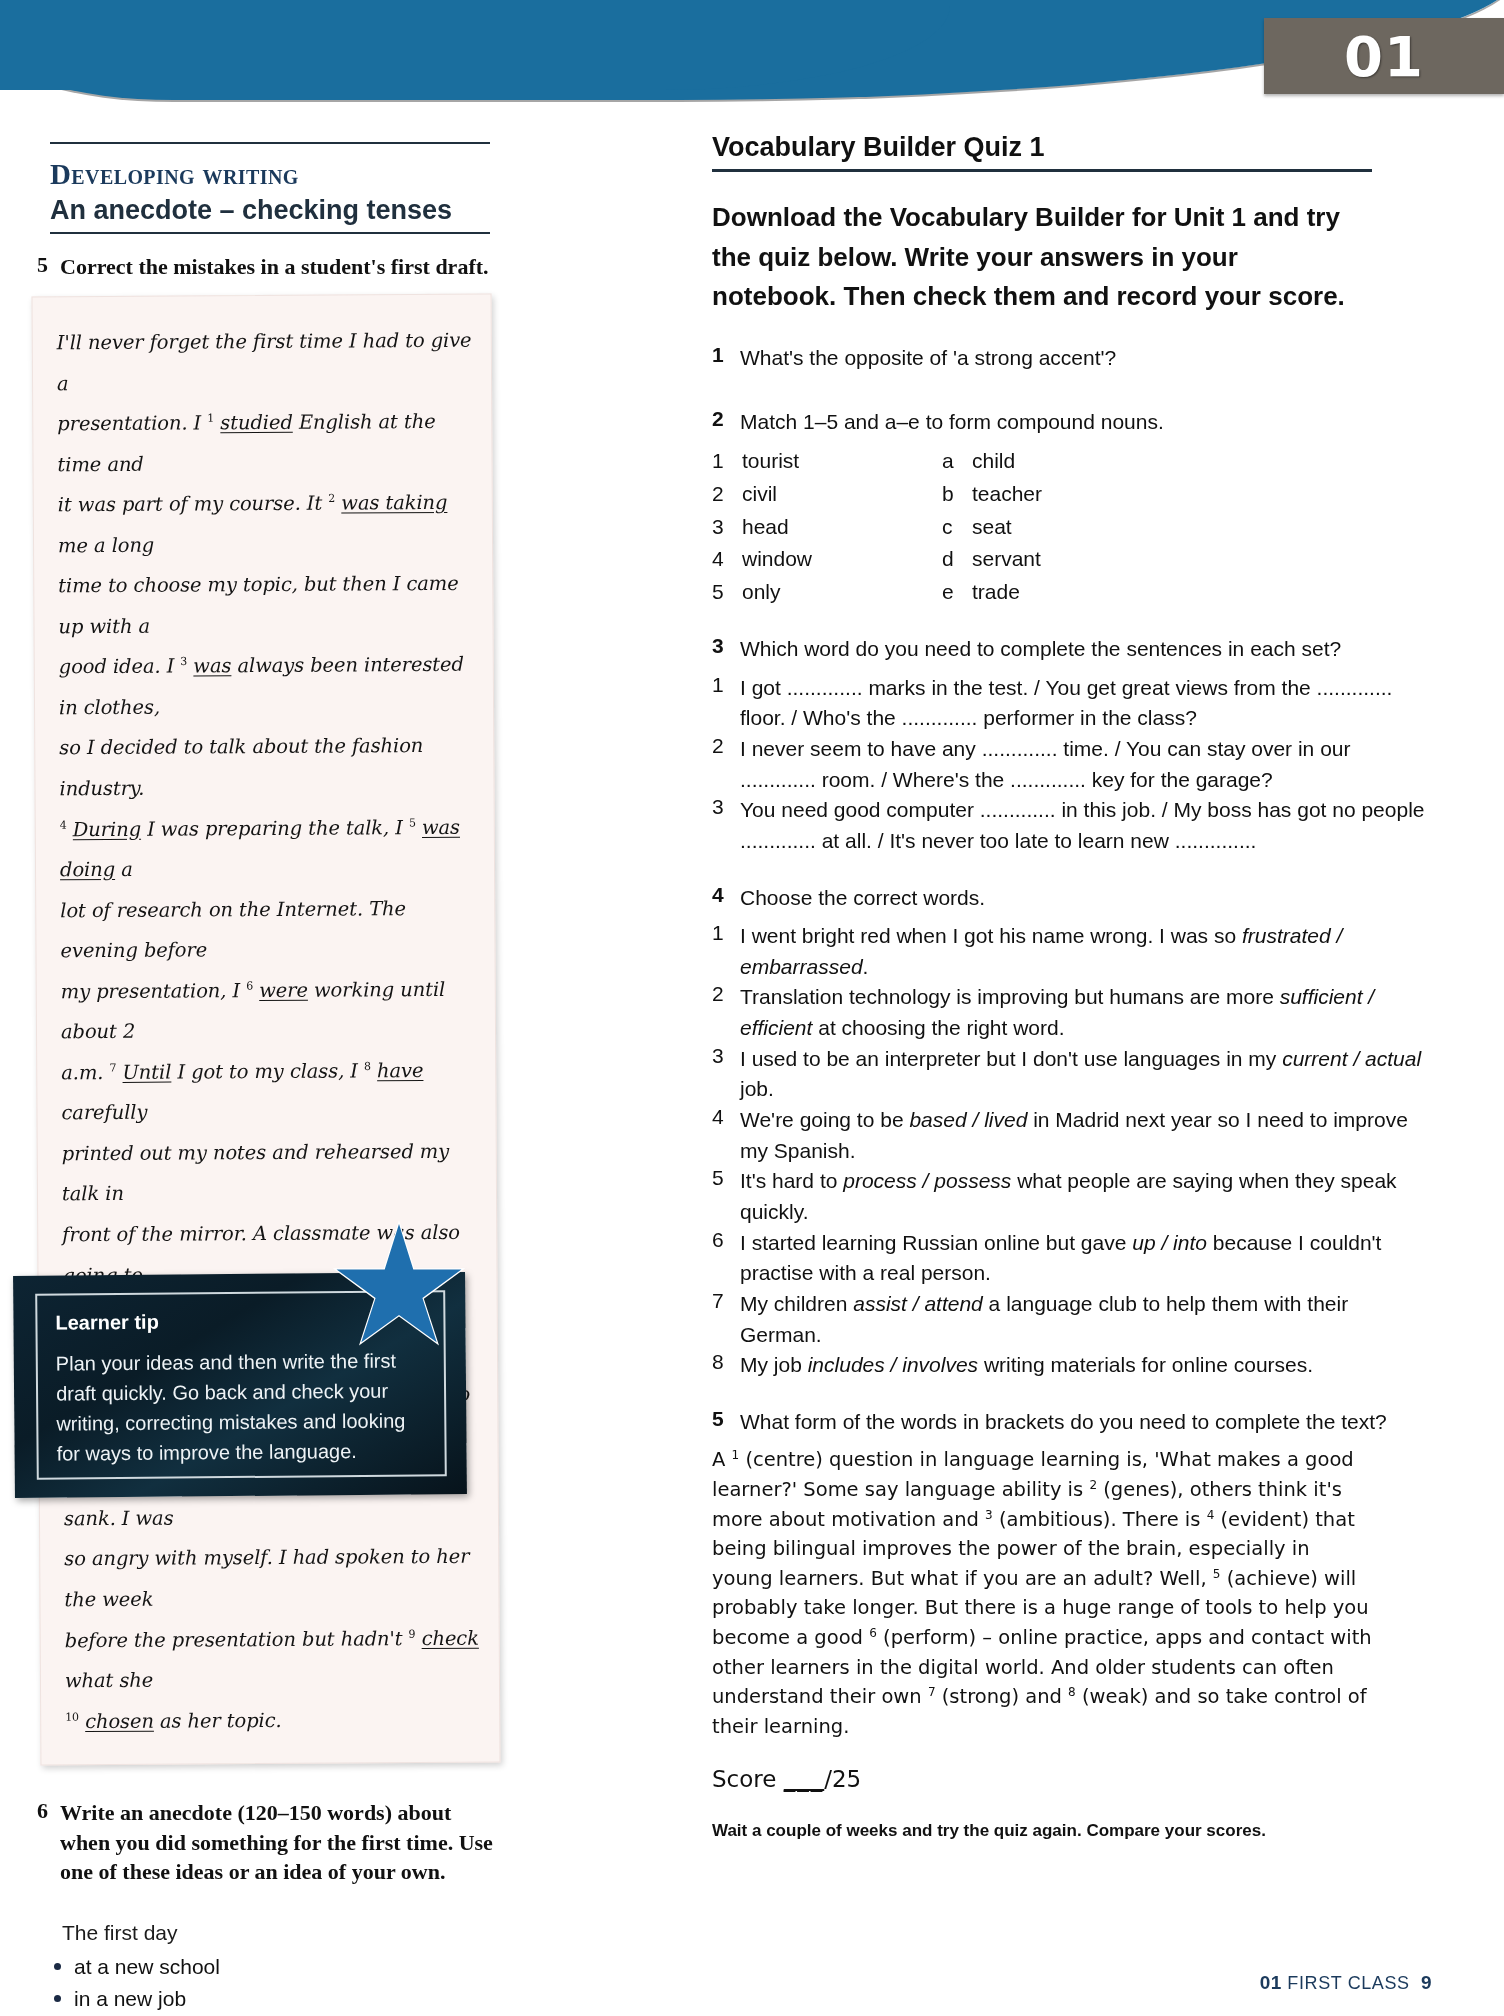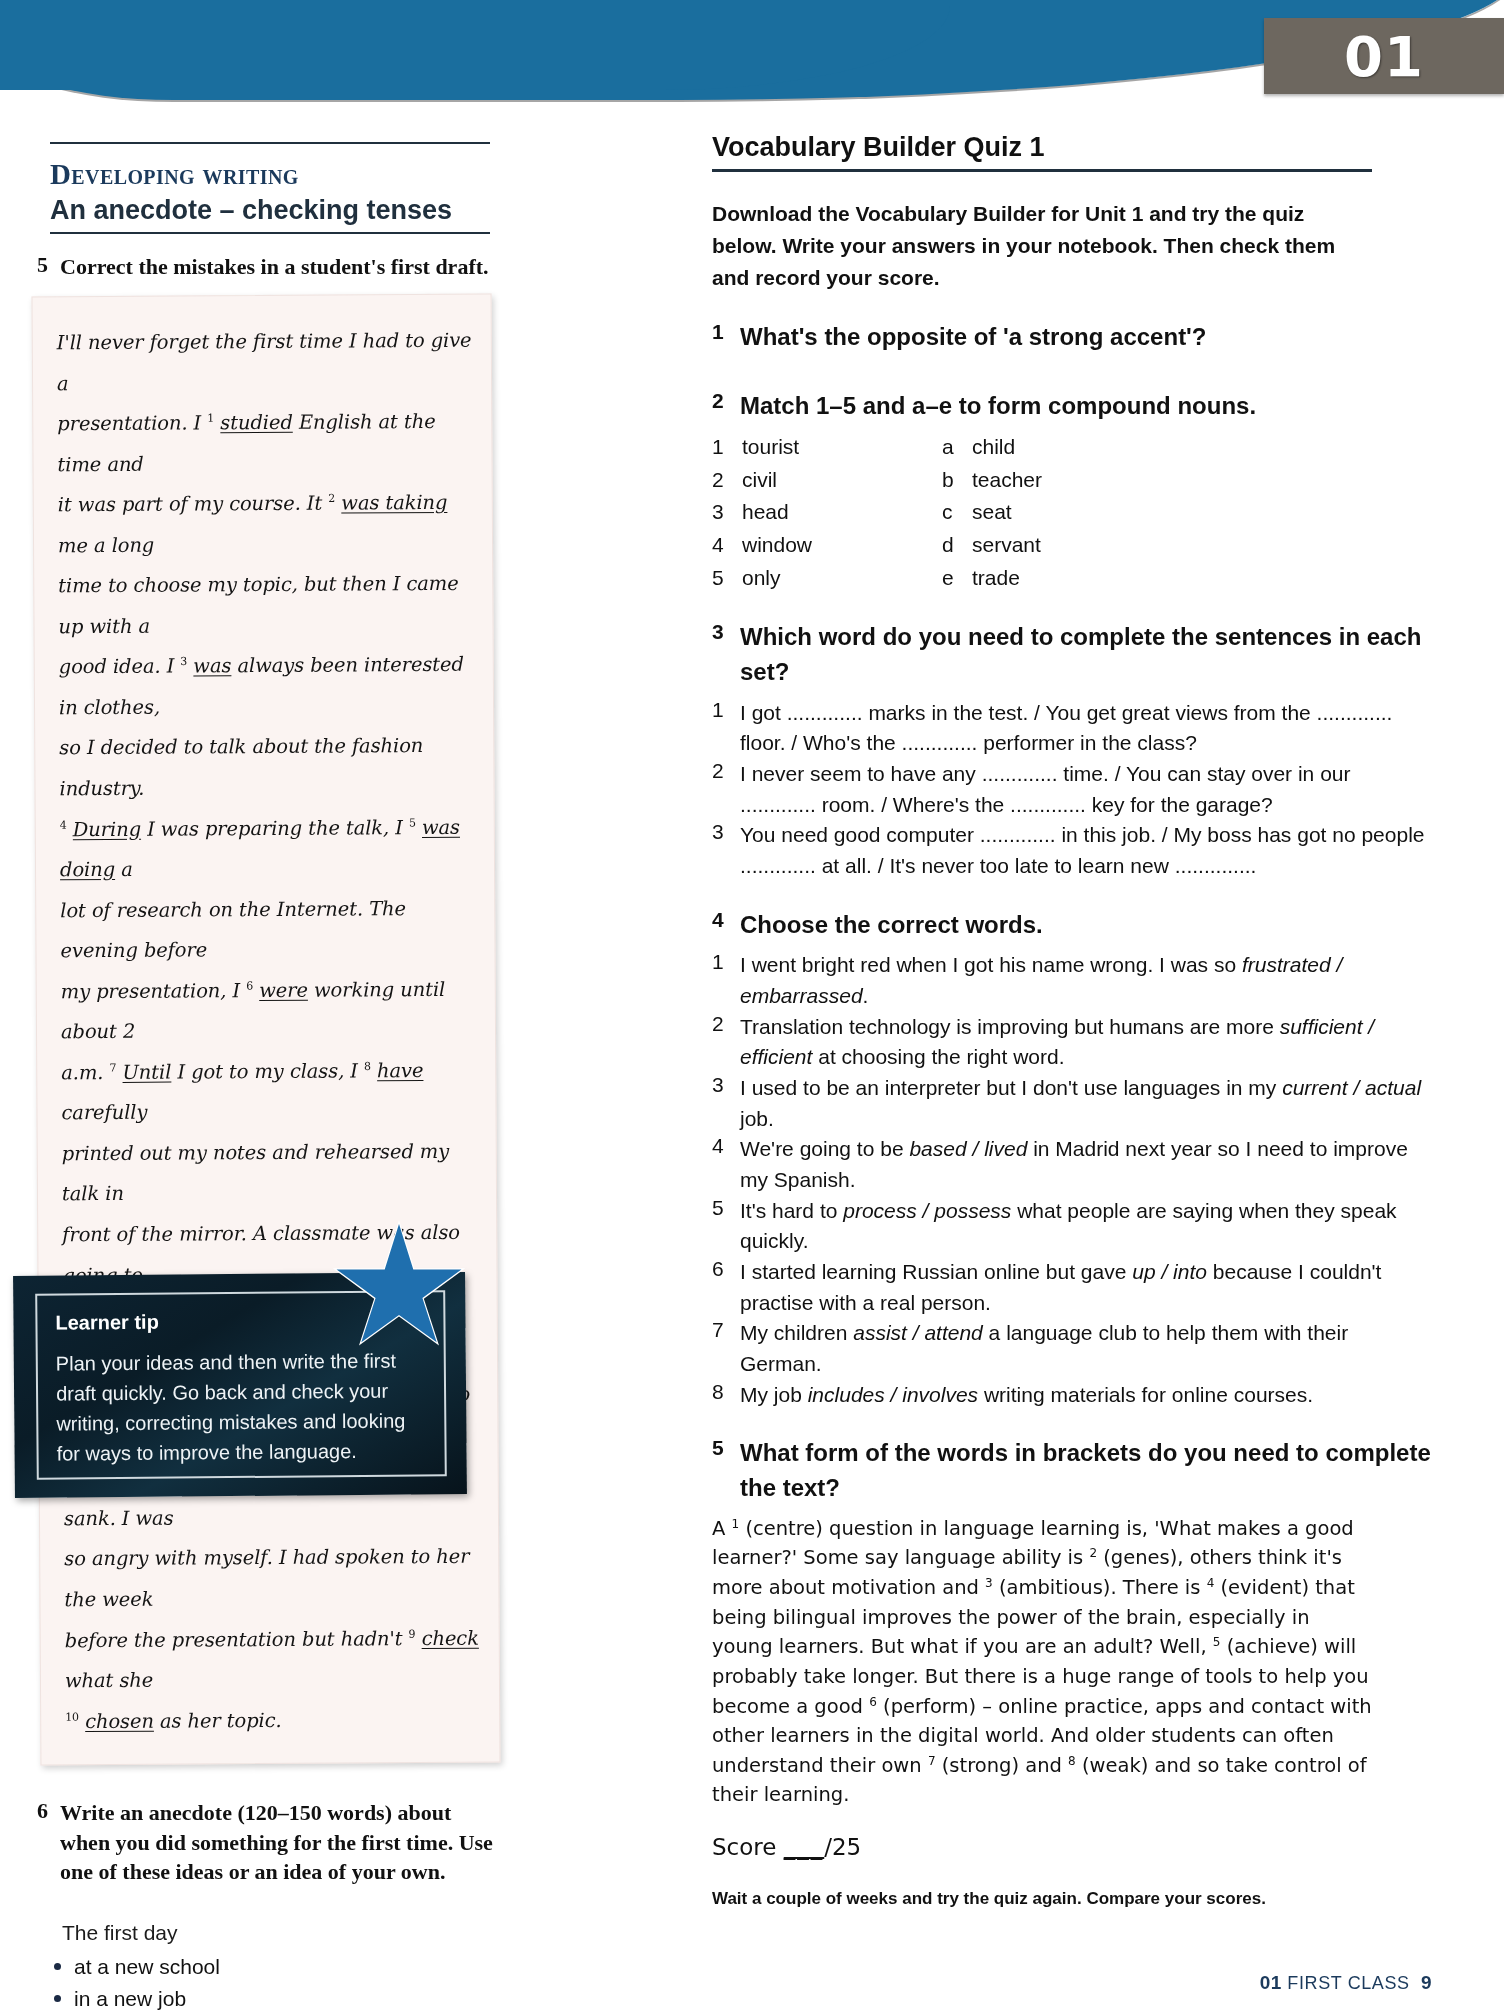--- a/index.html
+++ b/index.html
@@ -125,25 +125,25 @@
     position:absolute; left:316px; top:-42px; width:138px; height:138px;
     background:#ffffff;
     clip-path:polygon(50% 0%,61% 35%,98% 35%,68% 57%,79% 91%,50% 70%,21% 91%,32% 57%,2% 35%,39% 35%);
   }
 
   
   .vb-title {
     font-size:27px; font-weight:bold; color:#111; margin:0 0 6px 0;
   }
   .vb-rule { border-top:3px solid #20303e; width:660px; margin:0 0 26px 0; }
-  .vb-intro { font-size:21px; font-weight:bold; line-height:1.52; margin:8px 0 26px 0; width:640px; }
+  .vb-intro { font-size:26px; font-weight:bold; line-height:1.52; margin:8px 0 26px 0; width:640px; }
 
   .q { display:flex; gap:14px; margin:0 0 8px 0; }
   .q-num { font-weight:bold; font-size:21px; width:14px; flex:none; }
-  .q-text { font-weight:bold; font-size:24px; line-height:1.45; }
+  .q-text { font-weight:normal; font-size:21px; line-height:1.45; }
 
   .sub { display:flex; gap:14px; margin:0; }
   .sub-num { font-size:21px; width:14px; flex:none; text-align:left; }
   .sub-text { font-size:21px; line-height:1.46; }
 
   .match { display:flex; margin:4px 0 0 0; }
   .match-col { width:230px; }
   .match-row { display:flex; gap:16px; font-size:21px; line-height:1.55; }
   .match-key { width:14px; flex:none; }
   .spacer-md { height:26px; }

